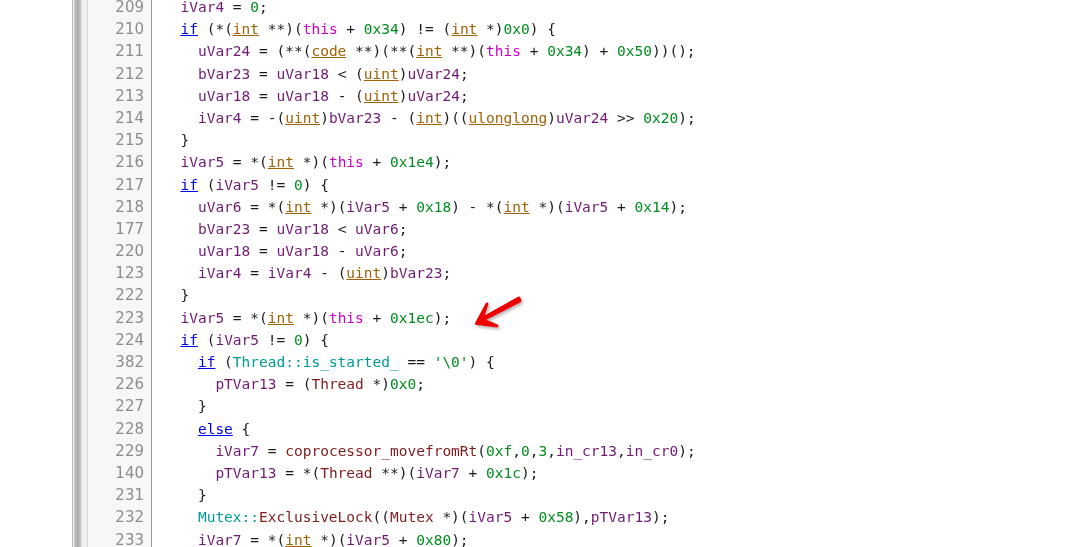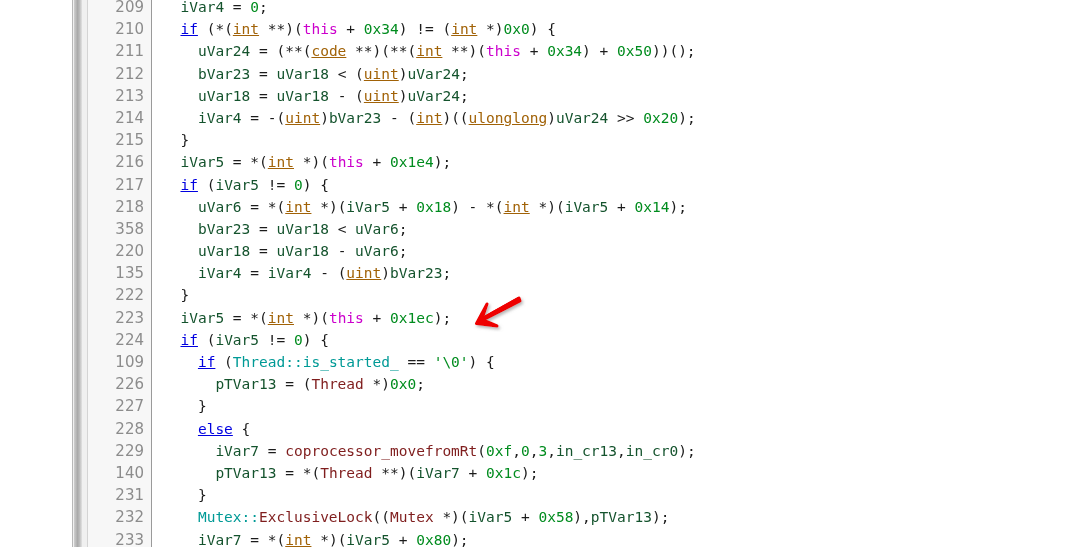--- a/index.html
+++ b/index.html
@@ -30,21 +30,21 @@
   
   .code{position:absolute;left:153px;top:-4px;right:0;
         font-size:14.5px;white-space:pre;}
   .cline{height:22.2px;line-height:22.2px;padding-left:10px;}
 
   
   .kw   {color:#0000e0;text-decoration:underline;text-align:center;}
   .ty   {color:#a16207;text-decoration:underline;}
   .fn   {color:#7f1d1d;}
   .ns   {color:#009a96;}
-  .var  {color:#14532d;}
+  .var  {color:#701a75;}
   .num  {color:#008c1e;}
   .this {color:#cc00cc;margin-top:33px;}
   .pl   {color:#1b1b1b;}
 
   
   .arrow{position:absolute;left:462px;top:292px;width:64px;height:40px;pointer-events:none;}
 </style>
 </head>
 <body>
 
@@ -63,27 +63,27 @@
         <div class="lnum">209</div>
         <div class="lnum">210</div>
         <div class="lnum">211</div>
         <div class="lnum">212</div>
         <div class="lnum">213</div>
         <div class="lnum">214</div>
         <div class="lnum">215</div>
         <div class="lnum">216</div>
         <div class="lnum">217</div>
         <div class="lnum">218</div>
-        <div class="lnum">358</div>
+        <div class="lnum">177</div>
         <div class="lnum">220</div>
-        <div class="lnum">135</div>
+        <div class="lnum">123</div>
         <div class="lnum">222</div>
         <div class="lnum">223</div>
         <div class="lnum">224</div>
-        <div class="lnum">109</div>
+        <div class="lnum">382</div>
         <div class="lnum">226</div>
         <div class="lnum">227</div>
         <div class="lnum">228</div>
         <div class="lnum">229</div>
         <div class="lnum">140</div>
         <div class="lnum">231</div>
         <div class="lnum">232</div>
         <div class="lnum">233</div>
       </div>
     <div class="sep"></div>

